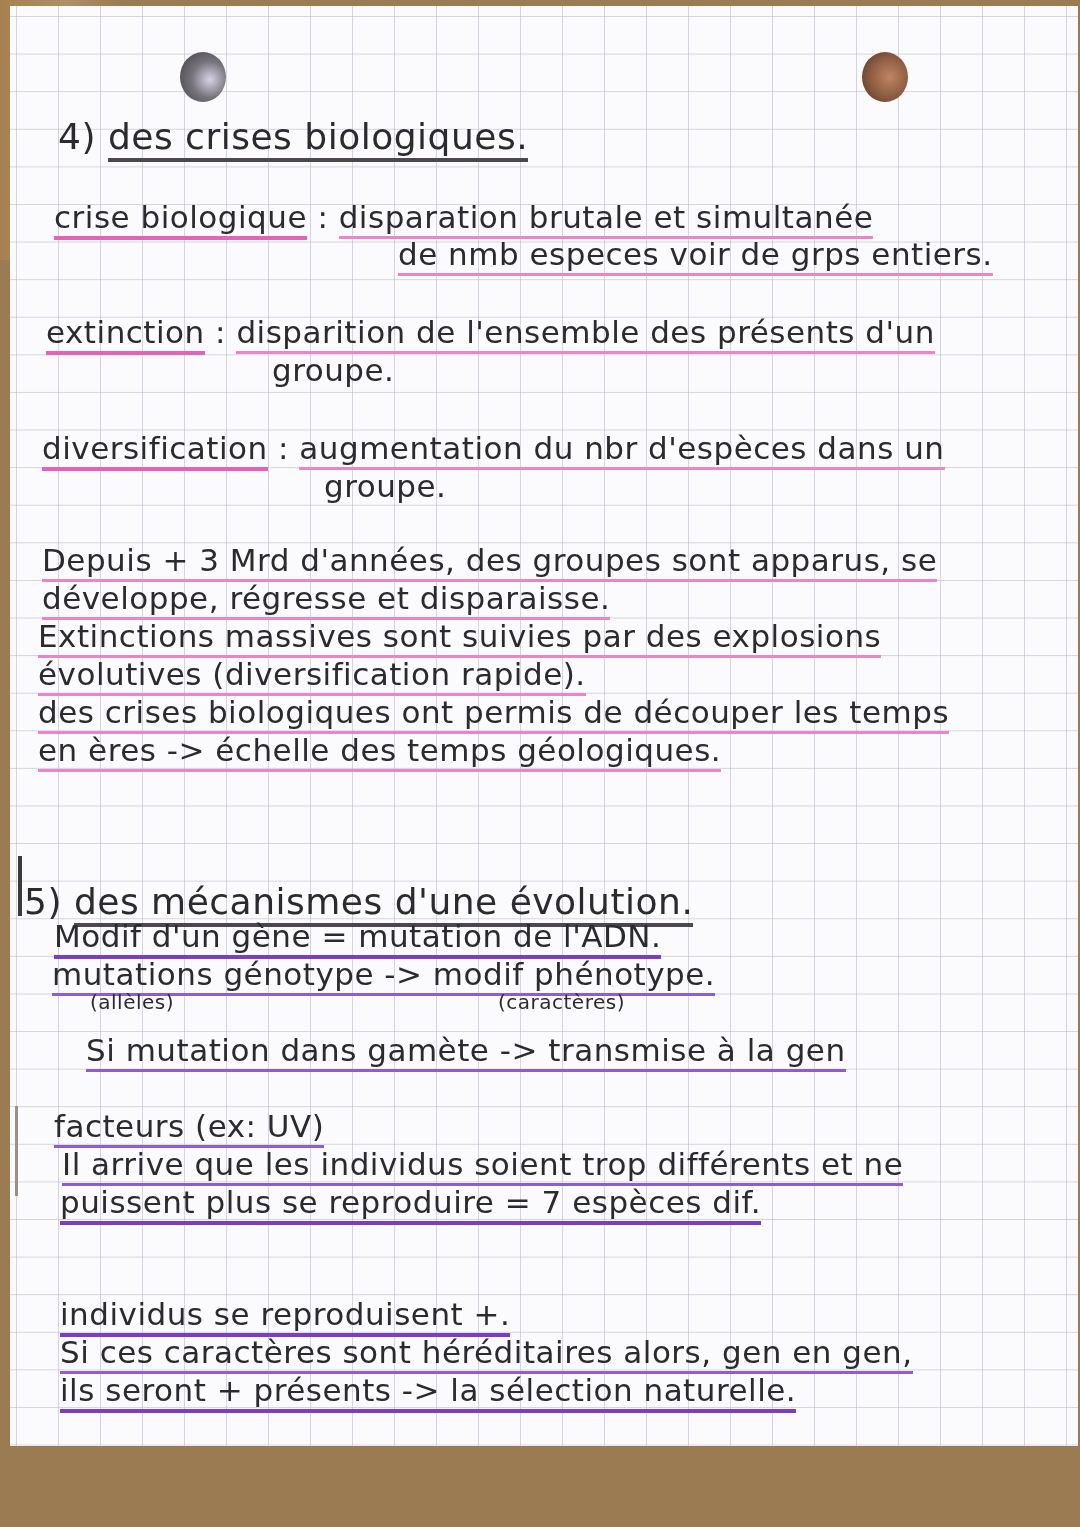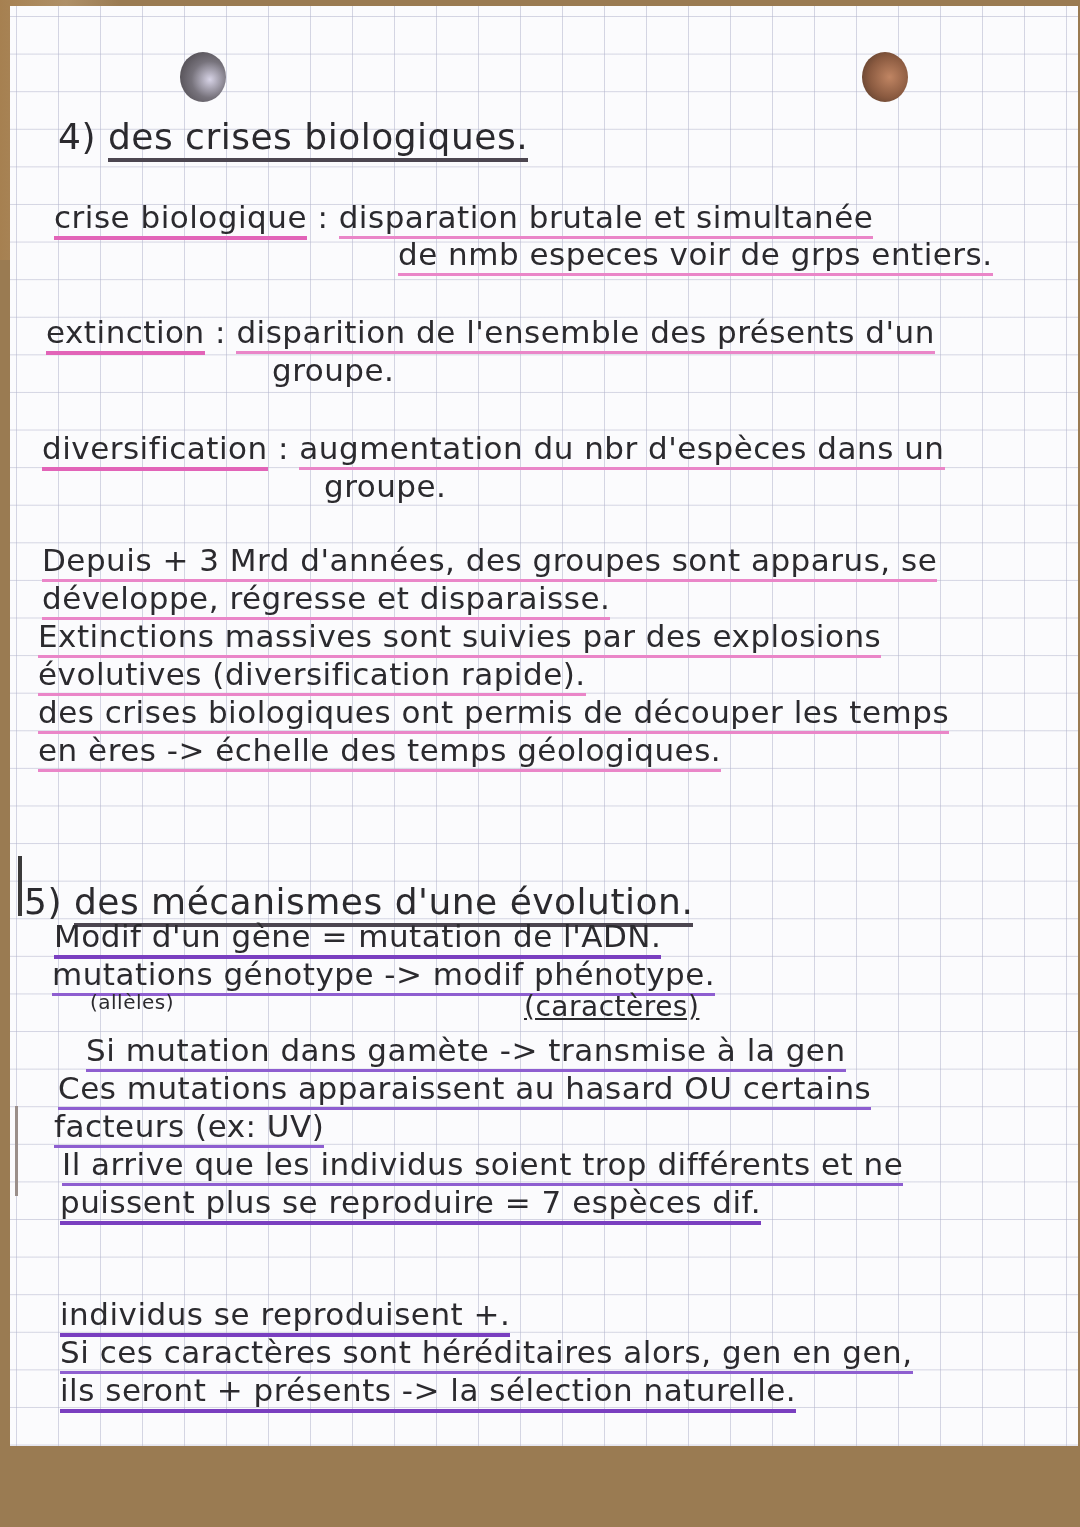--- a/index.html
+++ b/index.html
@@ -92,23 +92,22 @@
   <div class="line" style="left:28px; top:726px;"><span class="u-pink-thin">en ères -&gt; échelle des temps géologiques.</span></div>
 
   <div class="line title" style="left:14px; top:836px;margin-top:39px;">
     <span>5)</span>
     <span class="u-dark">des mécanismes d'une évolution.</span>
   </div>
 
   <div class="line" style="left:44px; top:912px;"><span class="u-purple">Modif d'un gène = mutation de l'ADN.</span></div>
   <div class="line" style="left:42px; top:950px;"><span class="u-purple-thin">mutations génotype -&gt; modif phénotype.</span></div>
   <div class="line" style="left:80px; top:984px; font-size:20px;"><span>(allèles)</span></div>
-  <div class="line" style="left:514px; top:984px; font-size:28px;text-decoration:underline;"><span>(caractères)</span></div>
+  <div class="line" style="left:488px; top:984px; font-size:20px;"><span>(caractères)</span></div>
   <div class="line" style="left:48px; top:1026px;margin-left:28px;"><span class="u-purple-thin">Si mutation dans gamète -&gt; transmise à la gen</span></div>
-  <div class="line" style="left:48px; top:1064px;"><span class="u-purple-thin">Ces mutations apparaissent au hasard OU certains</span></div>
   <div class="line" style="left:44px; top:1102px;"><span class="u-purple-thin">facteurs (ex: UV)</span></div>
   <div class="line" style="left:52px; top:1140px;"><span class="u-purple-thin">Il arrive que les individus soient trop différents et ne</span></div>
   <div class="line" style="left:50px; top:1178px;"><span class="u-purple">puissent plus se reproduire = 7 espèces dif.</span></div>
 
   <div class="line" style="left:50px; top:1290px;"><span class="u-purple">individus se reproduisent +.</span></div>
   <div class="line" style="left:50px; top:1328px;"><span class="u-purple-thin">Si ces caractères sont héréditaires alors, gen en gen,</span></div>
   <div class="line" style="left:50px; top:1366px;"><span class="u-purple">ils seront + présents -&gt; la sélection naturelle.</span></div>
 </div>
 
 </body></html>

